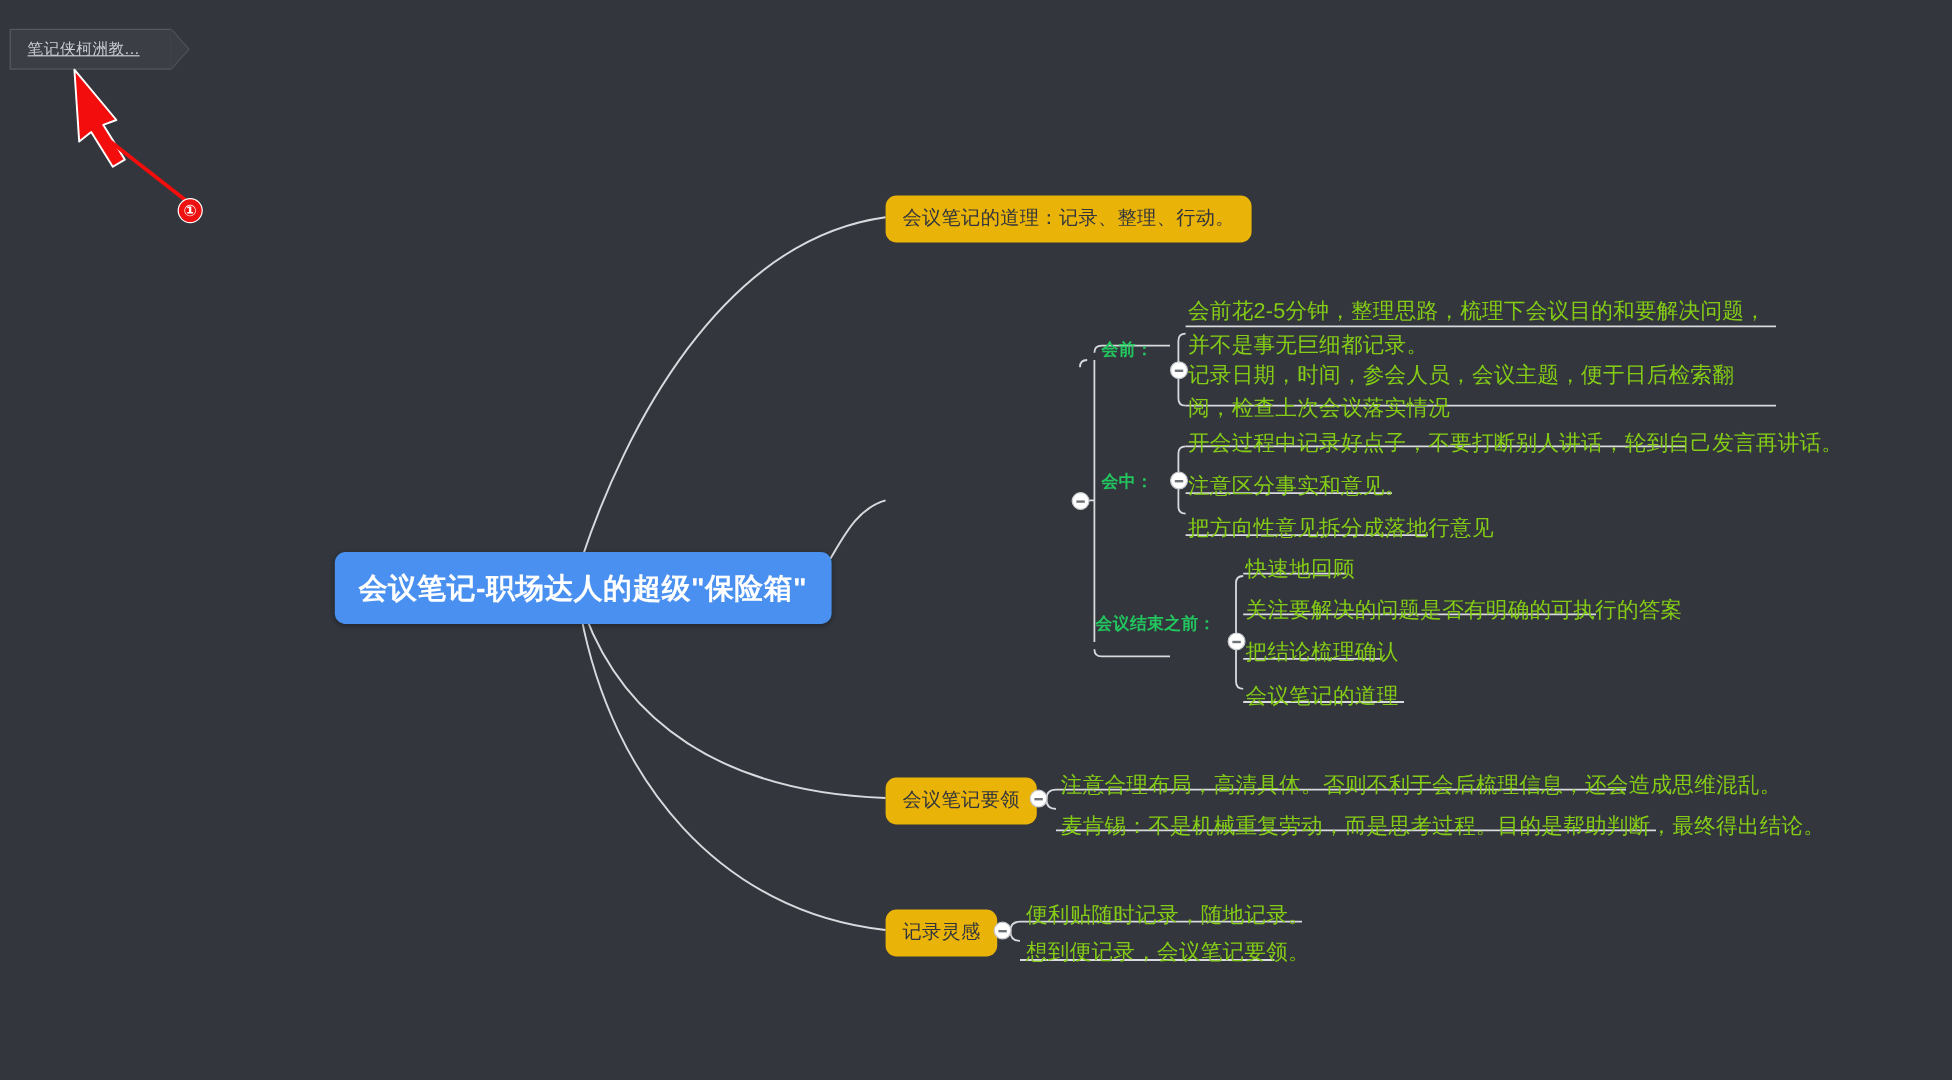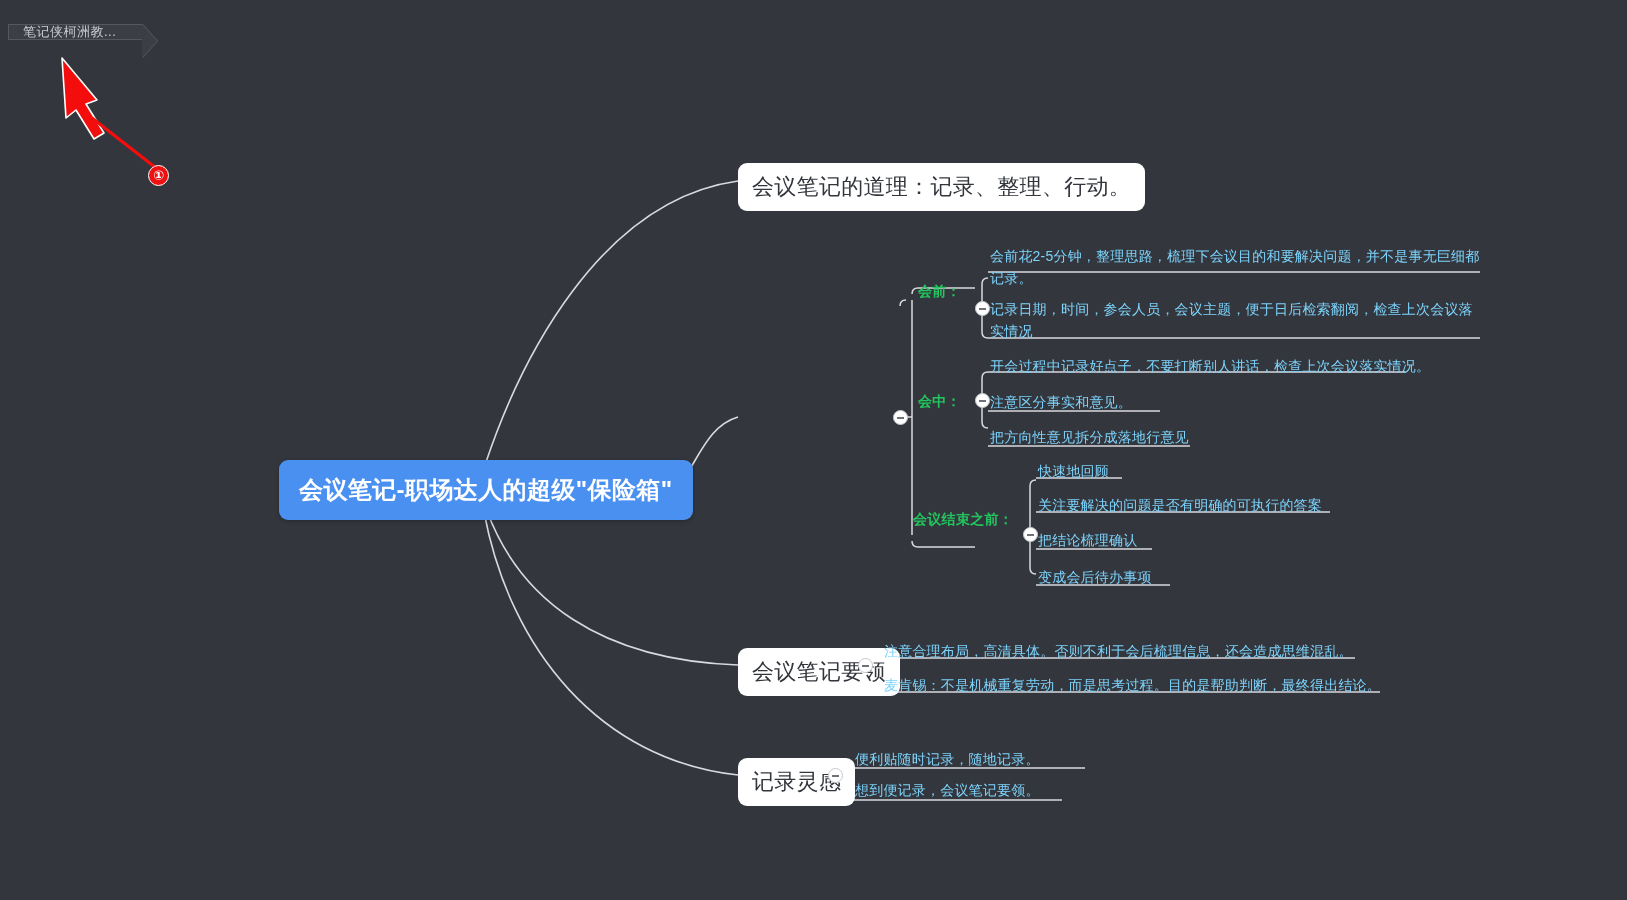--- a/index.html
+++ b/index.html
@@ -25,30 +25,31 @@
     width: 1627px;
     height: 900px;
     pointer-events: none;
   }
 
   
   .crumb {
     position: absolute;
     left: 8px;
     top: 24px;
-    height: 16px;
+    height: 34px;
     padding: 0 26px 0 14px;
     display: flex;
     align-items: center;
     color: #c9ccd1;
     font-size: 13px;
     letter-spacing: .5px;
     background: #3b3f45;
     border: 1px solid #55595f;
     box-sizing: border-box;
+    text-decoration: underline;
   }
   .crumb-arrow {
     position: absolute;
     left: 142px;
     top: 24px;
     width: 0; height: 0;
     border-top: 17px solid transparent;
     border-bottom: 17px solid transparent;
     border-left: 15px solid #3b3f45;
     filter: drop-shadow(1px 0 0 #55595f);
@@ -64,37 +65,37 @@
     background: #4a90f0;
     color: #ffffff;
     font-weight: bold;
     font-size: 24px;
     border-radius: 9px;
     padding: 14px 20px;
     letter-spacing: .4px;
     box-shadow: 0 1px 4px rgba(0,0,0,.3);
   }
   .node.l1 {
-    background: #ffffff;
+    background: #eab308;
     color: #32363c;
-    font-size: 22px;
+    font-size: 16px;
     border-radius: 9px;
     padding: 9px 14px;
     letter-spacing: .3px;
   }
   .node.l2 {
     color: #22c55e;
     font-size: 14px;
     font-weight: bold;
     padding: 2px 0;
     letter-spacing: .3px;
   }
   .node.leaf {
-    color: #7dd3fc;
-    font-size: 14px;
+    color: #84cc16;
+    font-size: 18px;
     padding: 1px 0 3px 0;
     letter-spacing: .2px;
     white-space: normal;
     line-height: 1.55;
   }
   .node.leaf.bold { font-weight: normal; }
 
   
   .toggle {
     position: absolute;
@@ -211,21 +212,21 @@
   </div>
   <div class="node leaf" style="left:990px; top:298px; width:490px;">
     <span>记录日期，时间，参会人员，会议主题，便于日后检索翻阅，检查上次会议落实情况</span>
   </div>
 
   <div class="node l2" style="left:918px; top:391px;">
     <span>会中：</span>
   </div>
   <div class="toggle" style="left:975px; top:393px;"></div>
   <div class="node leaf" style="left:990px; top:355px;">
-    <span>开会过程中记录好点子，不要打断别人讲话，检查上次会议落实情况。</span>
+    <span>开会过程中记录好点子，不要打断别人讲话，轮到自己发言再讲话。</span>
   </div>
   <div class="node leaf" style="left:990px; top:391px;">
     <span>注意区分事实和意见。</span>
   </div>
   <div class="node leaf" style="left:990px; top:426px;">
     <span>把方向性意见拆分成落地行意见</span>
   </div>
 
   <div class="node l2" style="left:913px; top:509px;">
     <span>会议结束之前：</span>
@@ -234,21 +235,21 @@
   <div class="node leaf bold" style="left:1038px; top:460px;">
     <span>快速地回顾</span>
   </div>
   <div class="node leaf bold" style="left:1038px; top:494px;">
     <span>关注要解决的问题是否有明确的可执行的答案</span>
   </div>
   <div class="node leaf bold" style="left:1038px; top:529px;">
     <span>把结论梳理确认</span>
   </div>
   <div class="node leaf bold" style="left:1038px; top:566px;">
-    <span>变成会后待办事项</span>
+    <span>会议笔记的道理</span>
   </div>
 
   <div class="node l1" style="left:738px; top:648px;">
     <span>会议笔记要领</span>
   </div>
   <div class="toggle" style="left:858px; top:658px;"></div>
   <div class="node leaf bold" style="left:884px; top:640px;">
     <span>注意合理布局，高清具体。否则不利于会后梳理信息，还会造成思维混乱。</span>
   </div>
   <div class="node leaf bold" style="left:884px; top:674px;">

